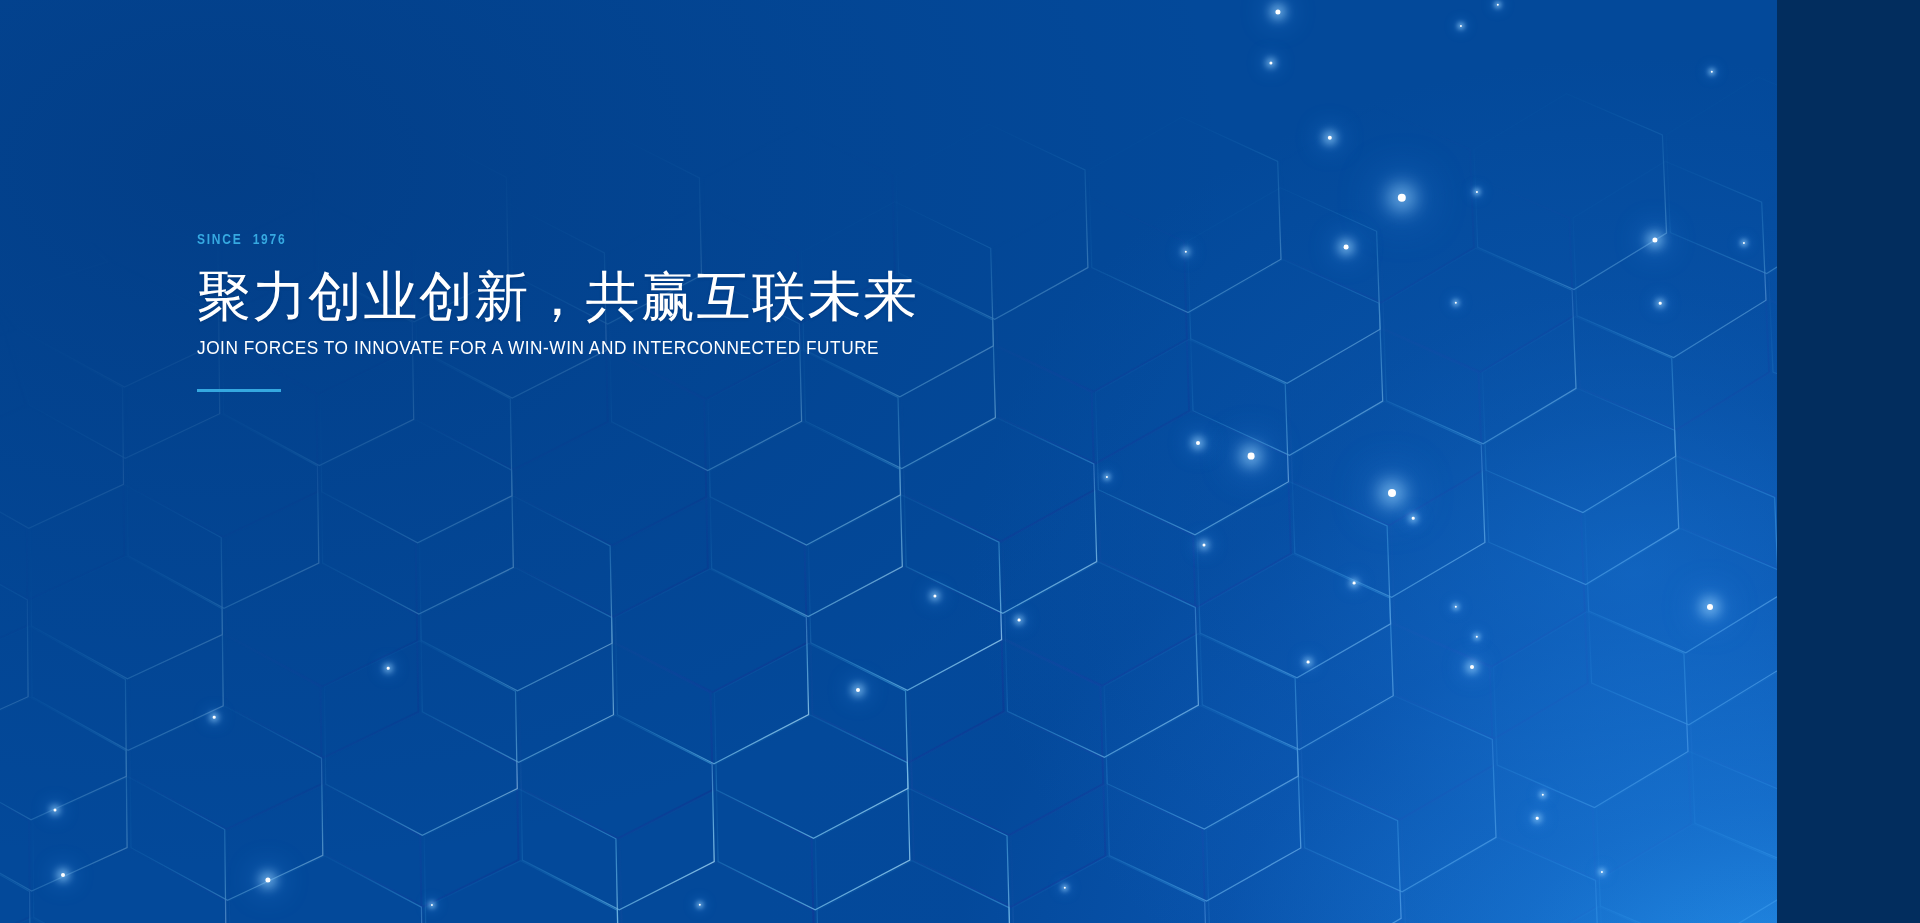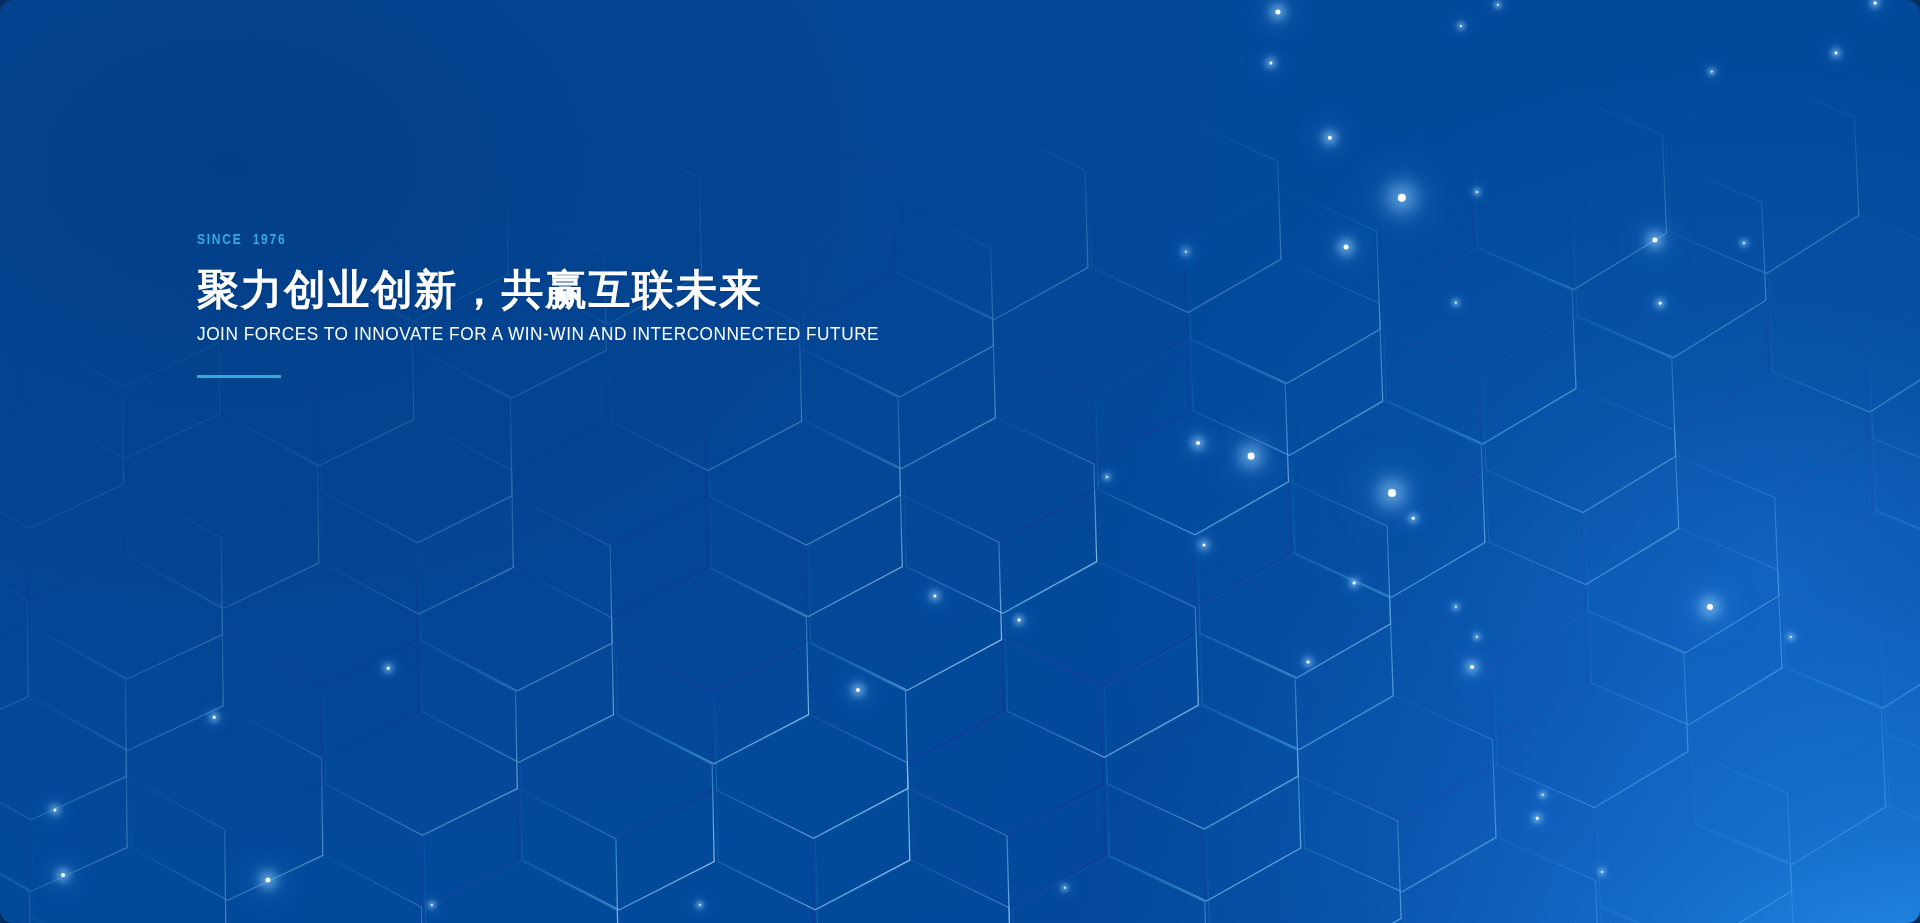--- a/index.html
+++ b/index.html
@@ -2,26 +2,25 @@
 <html><head>
 <meta charset="utf-8">
 <style>
   html, body {
     margin: 0;
     padding: 0;
     background: #022d5e;
   }
   .stage {
     position: relative;
-    width: 1920px;
+    width: 1777px;
     height: 923px;
     overflow: hidden;
     background: #0f172a;
     font-family: "Liberation Sans", sans-serif;
-    border-radius: 13px;
   }
 
   
   .bg-base {
     position: absolute;
     inset: 0;
     background: #03499a;
   }
   .bg-glow-br {
     position: absolute;
@@ -83,22 +82,22 @@
     font-weight: bold;
     letter-spacing: 2.2px;
     line-height: 1;
     transform: scaleX(0.80);
     transform-origin: left center;
     margin: 0 0 19px 0;
     white-space: pre;
   }
   .headline {
     color: #ffffff;
-    font-size: 42px;
-    font-weight: bold;
+    font-size: 54px;
+    font-weight: normal;
     letter-spacing: 1.5px;
     line-height: 1.18;
     margin: 0 0 9px 0;
     white-space: nowrap;
     text-shadow: 0 1px 3px rgba(0,30,80,0.25);
   }
   .subhead {
     color: #ffffff;
     font-size: 17.5px;
     font-weight: normal;

